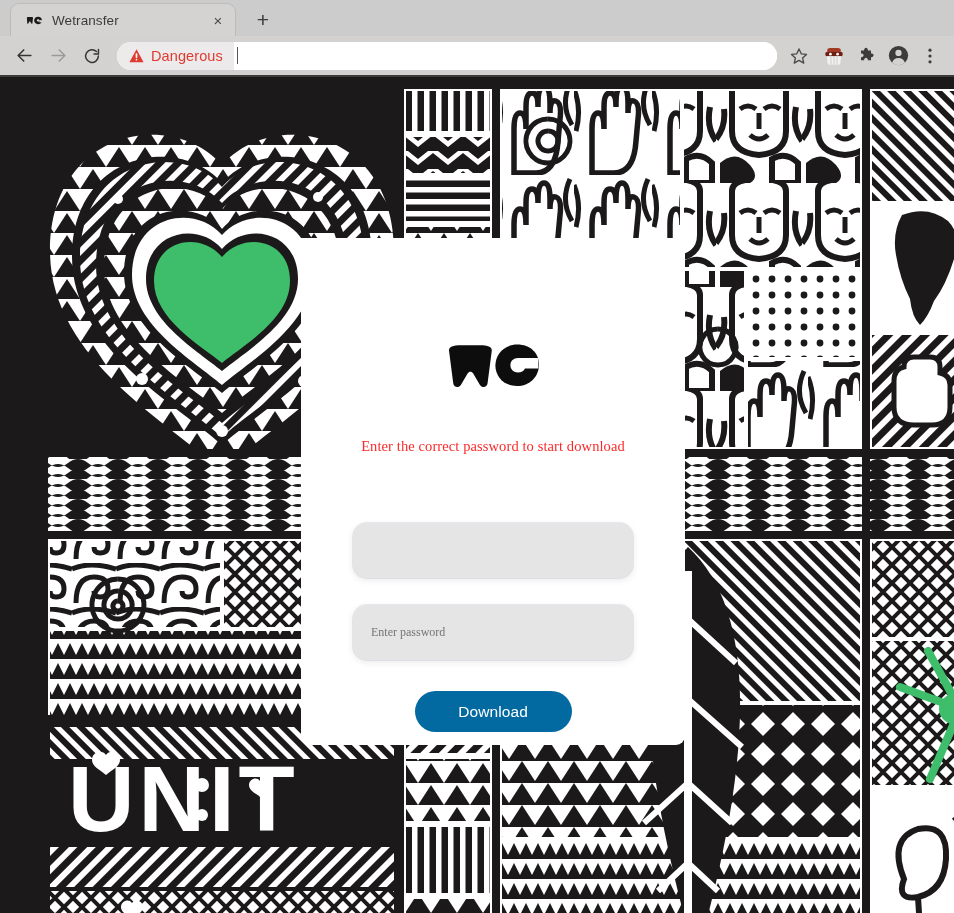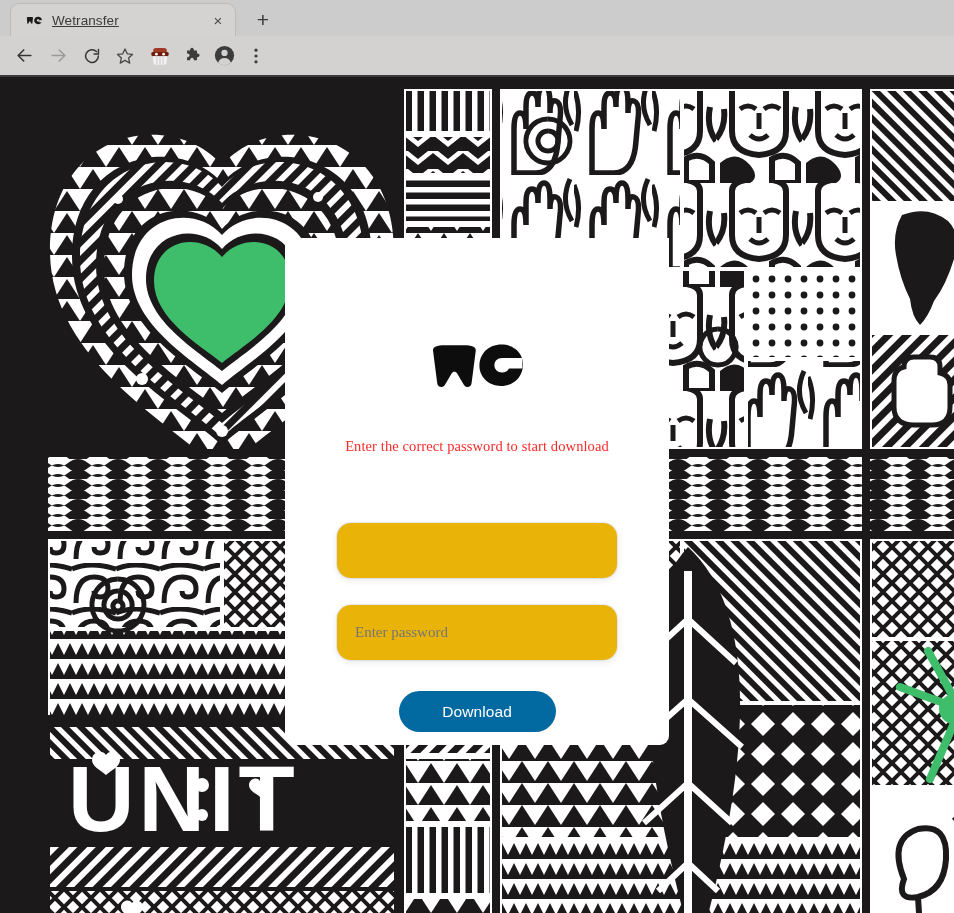--- a/index.html
+++ b/index.html
@@ -28,21 +28,20 @@
   }
   .tab-favicon {
     width: 18px; height: 16px; flex: 0 0 18px;
     display: flex; align-items: center; justify-content: center;
     margin-right: 9px;
   }
   .tab-title {
     flex: 1 1 auto; font-size: 13.5px; color: #3b3b3b;
     white-space: nowrap; overflow: hidden; text-overflow: ellipsis;
     letter-spacing: .1px;
-    text-decoration: underline;
   }
   .tab-close {
     width: 18px; height: 18px; flex: 0 0 18px;
     display: flex; align-items: center; justify-content: center;
     font-size: 15px; color: #4a4a4a; line-height: 1; cursor: pointer;
   }
   .newtab {
     width: 30px; height: 30px; margin-left: 12px; margin-bottom: 2px;
     display: flex; align-items: center; justify-content: center;
     font-size: 21px; color: #3c3c3c; line-height: 1; cursor: pointer;
@@ -104,44 +103,44 @@
     overflow: hidden;
   }
 
   
   .artwork { position: absolute; inset: 0; margin-left: 28px; }
   .artwork svg { display: block; width: 954px; height: 834px; }
 
   
   .modal {
     position: absolute;
-    left: 285px; top: 159px;   
+    left: 301px; top: 159px;   
     width: 384px; height: 507px;
     background: #ffffff;
     border-radius: 0 0 9px 9px;
     display: flex; flex-direction: column; align-items: center;
     z-index: 30;
   }
   .logo-wrap {
     margin-top: 100px; height: 56px;
     display: flex; align-items: center; justify-content: center;
   }
   .err-msg {
     margin-top: 44px;
     font-family: "Liberation Serif", serif;
     font-size: 14.5px; color: #fb2a2a; text-align: center;
     letter-spacing: .1px;
   }
   .field {
     width: 280px; height: 55px;
-    background: #eab308; border-radius: 14px;
+    background: #e5e5e5; border-radius: 14px;
     box-shadow: 0 2px 7px rgba(30,30,60,.10), 0 0 0 1px rgba(235,235,242,.9);
     display: flex; align-items: center; padding: 0 18px;
     border: none; outline: none;
-    font-family: "Liberation Serif", serif; font-size: 15px;
+    font-family: "Liberation Serif", serif; font-size: 12px;
     color: #4a2a50;
   }
   .field.first { margin-top: 68px; }
   .field.second { margin-top: 27px; }
   .dl-btn {
     margin-top: 31px;
     width: 157px; height: 41px;
     background: #0369a1; border: none; border-radius: 21px;
     color: #ffffff; font-size: 15.5px;
     font-family: "Liberation Sans", sans-serif;
@@ -181,20 +180,36 @@
           <polyline points="13,5 20,12 13,19"></polyline>
         </svg>
     </div>
     <div class="navbtn">
       <svg width="18" height="18" viewBox="0 0 24 24" fill="none" stroke="#353535" stroke-width="2" stroke-linecap="round" stroke-linejoin="round">
           <path d="M20.5 12a8.5 8.5 0 1 1-2.6-6.1"></path>
           <polyline points="20.6,3.4 20.6,9.2 14.8,9.2" stroke-linejoin="miter"></polyline>
         </svg>
     </div>
 
+    <div class="omnibox">
+      <div class="danger-chip">
+        <span class="warn-tri">
+          <svg viewBox="0 0 16 15" width="15" height="14" aria-hidden="true">
+            <path d="M8 0.4 L15.6 14.1 L0.4 14.1 Z" fill="#e03b30"></path>
+            <rect x="7.1" y="4.6" width="1.8" height="5" rx=".7" fill="#ffffff"></rect>
+            <rect x="7.1" y="10.5" width="1.8" height="1.9" rx=".9" fill="#ffffff"></rect>
+          </svg>
+        </span>
+        <span class="danger-text">Dangerous</span>
+      </div>
+      <div class="url-area">
+        <span class="caret"></span>
+        <span class="url-text"></span>
+      </div>
+    </div>
 
     <div class="star-btn">
       <svg width="18" height="18" viewBox="0 0 24 24" fill="none" stroke="#4a4a4a" stroke-width="1.8" stroke-linejoin="round">
           <polygon points="12,2.6 15,9.1 22,9.9 16.8,14.6 18.3,21.4 12,17.9 5.7,21.4 7.2,14.6 2,9.9 9,9.1"></polygon>
         </svg>
     </div>
 
     <div class="tb-icon">
       <svg width="22" height="18" viewBox="0 0 24 20" aria-hidden="true">
         <path d="M4.5 3.2 C4.5 1.6 6 1 9.5 1 L14.5 1 C18 1 19.5 1.6 19.5 3.2 L19.5 6.2 L4.5 6.2 Z" fill="#a03a24"></path>

